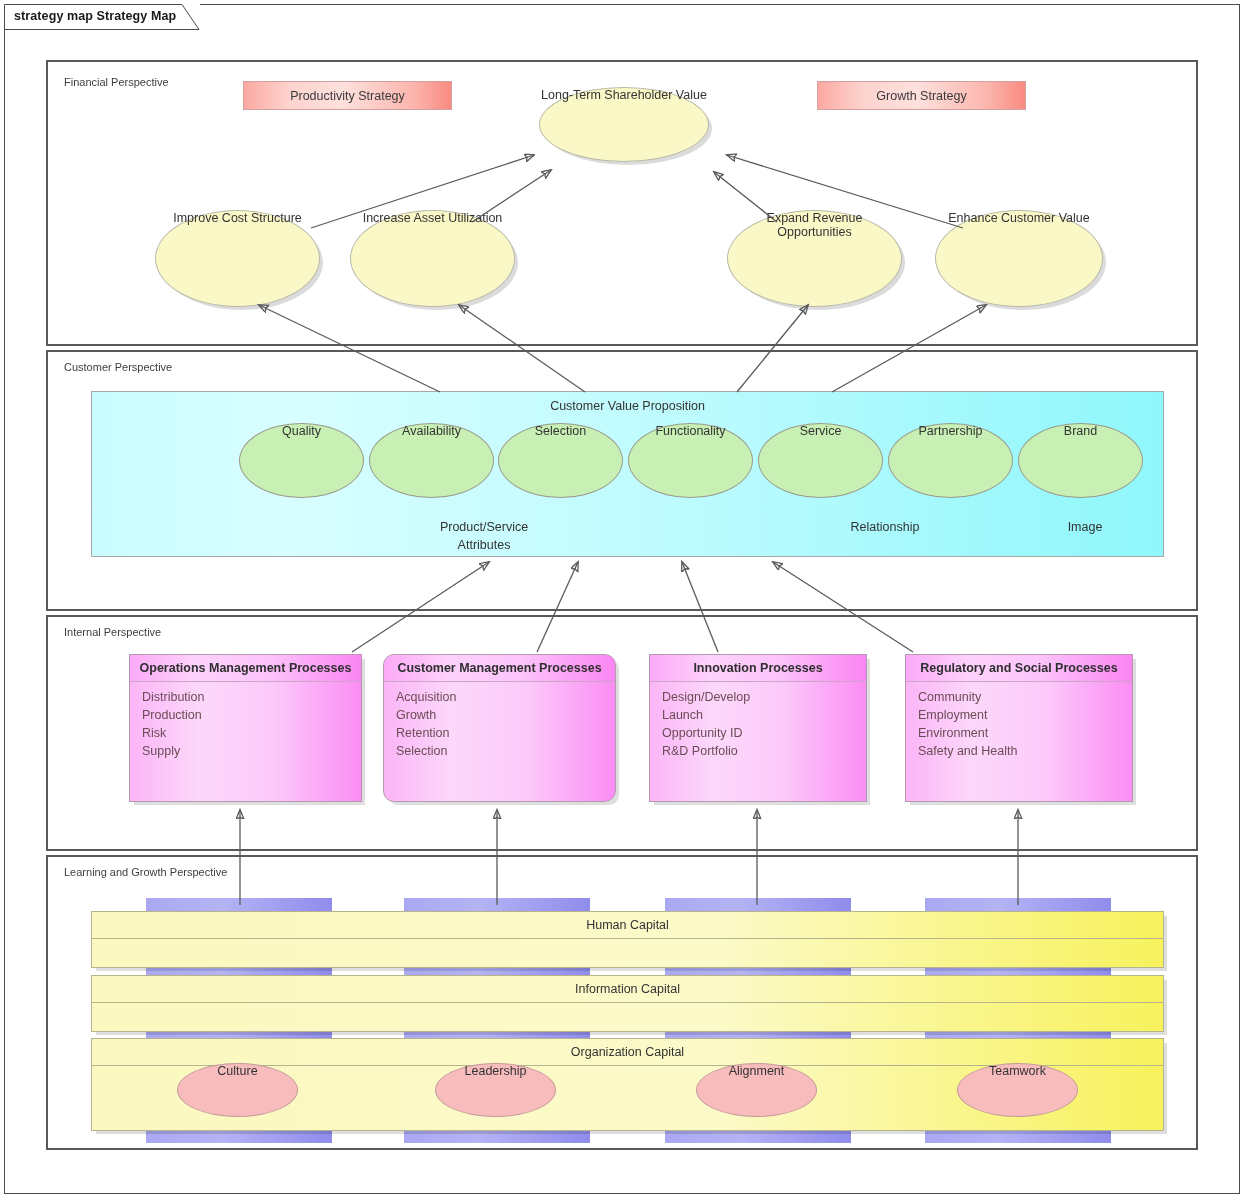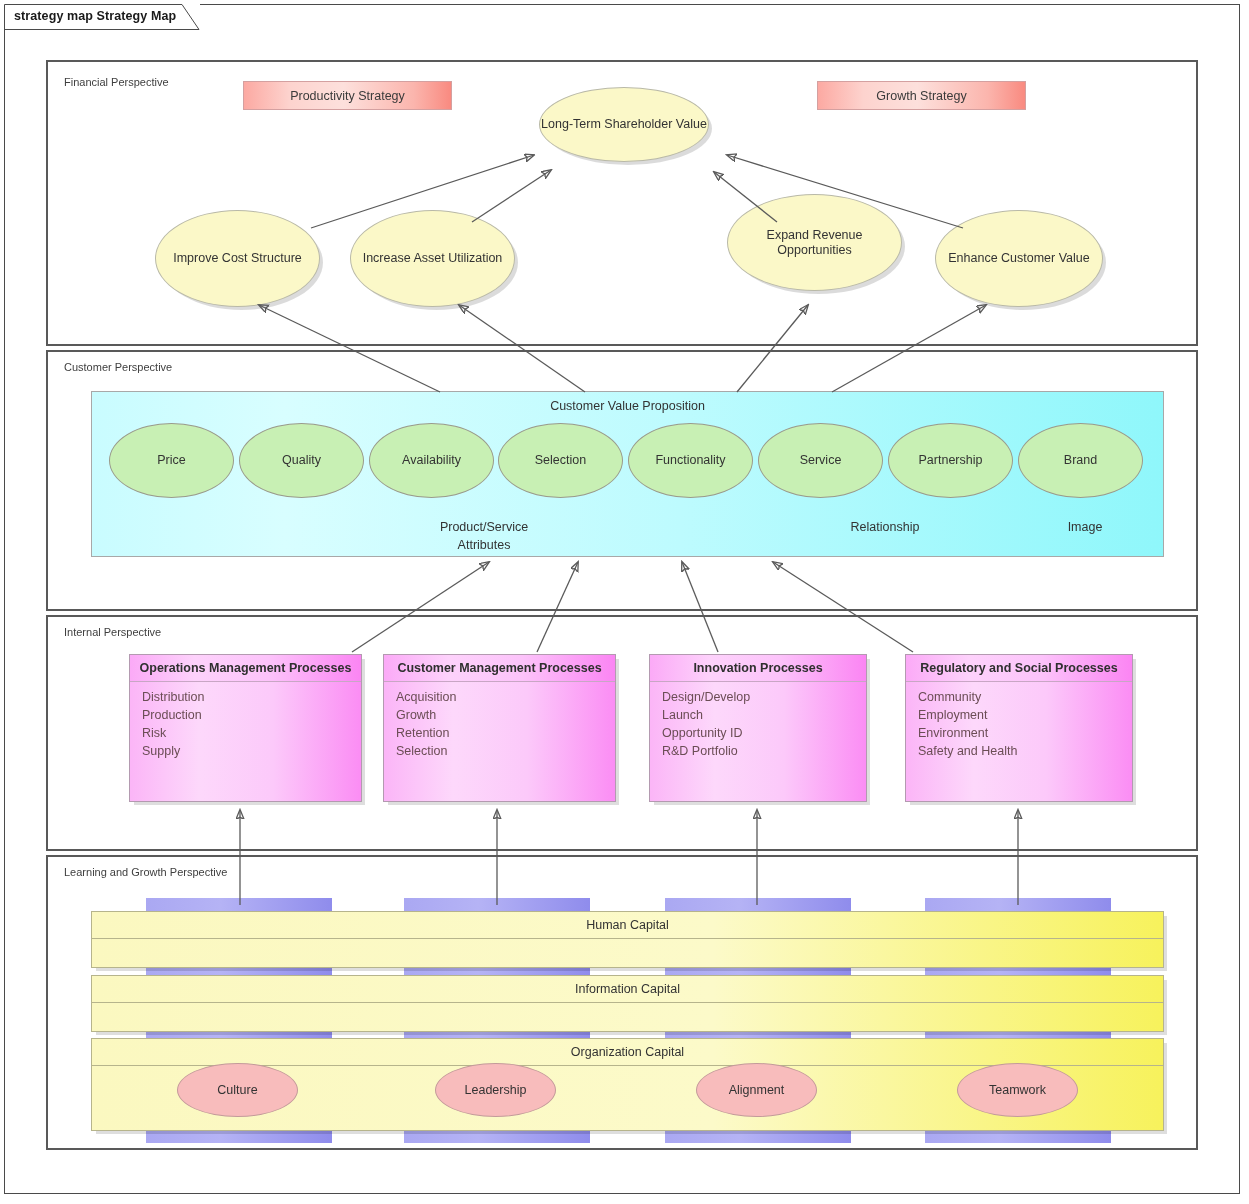--- a/index.html
+++ b/index.html
@@ -51,21 +51,21 @@
   .band-label{
     position:absolute;
     font-size:11px;color:#3e3e3e;
     white-space:nowrap;
   }
 
   
   .ellipse{
     position:absolute;box-sizing:border-box;
     border-radius:50%;
-    display:flex;align-items:center;justify-content:center;
+    display:flex;align-items:flex-start;justify-content:center;
     text-align:center;
     font-size:12.5px;
     color:#333;
     line-height:1.15;
   }
   .ell-yellow{
     background:#fbf8c8;
     border:1px solid #b9b9a8;
     box-shadow:4px 4px 0 -1px rgba(0,0,0,.14);
   }
@@ -177,37 +177,34 @@
   <div class="ellipse ell-yellow" style="left:539px;top:87px;width:170px;height:75px;">
     <span>Long-Term Shareholder Value</span>
   </div>
 
   <div class="ellipse ell-yellow" style="left:155px;top:210px;width:165px;height:97px;">
     <span>Improve Cost Structure</span>
   </div>
   <div class="ellipse ell-yellow" style="left:350px;top:210px;width:165px;height:97px;">
     <span>Increase Asset Utilization</span>
   </div>
-  <div class="ellipse ell-yellow" style="left:727px;top:194px;width:175px;height:97px;">
+  <div class="ellipse ell-yellow" style="left:727px;top:210px;width:175px;height:97px;">
     <span>Expand Revenue Opportunities</span>
   </div>
   <div class="ellipse ell-yellow" style="left:935px;top:210px;width:168px;height:97px;">
     <span>Enhance Customer Value</span>
   </div>
 
   <div class="band" style="left:46px;top:350px;width:1152px;height:261px;"></div>
   <div class="band-label" style="left:64px;top:361px;">Customer Perspective</div>
 
   <div class="cvp" style="left:91px;top:391px;width:1073px;height:166px;">
     <div class="cvp-title">Customer Value Proposition</div>
   </div>
 
-  <div class="ellipse ell-green" style="left:109px;top:423px;width:125px;height:75px;">
-    <span>Price</span>
-    </div>
   <div class="ellipse ell-green" style="left:239px;top:423px;width:125px;height:75px;">
     <span>Quality</span>
     </div>
   <div class="ellipse ell-green" style="left:369px;top:423px;width:125px;height:75px;">
     <span>Availability</span>
     </div>
   <div class="ellipse ell-green" style="left:498px;top:423px;width:125px;height:75px;">
     <span>Selection</span>
     </div>
   <div class="ellipse ell-green" style="left:628px;top:423px;width:125px;height:75px;">
@@ -236,21 +233,21 @@
   <div class="proc" style="left:129px;top:654px;width:233px;height:148px;">
     <div class="proc-head">Operations Management Processes</div>
     <div class="proc-body">
       <div>Distribution</div>
       <div>Production</div>
       <div>Risk</div>
       <div>Supply</div>
     </div>
   </div>
 
-  <div class="proc" style="left:383px;top:654px;width:233px;height:148px;">
+  <div class="proc" style="left:383px;top:654px;width:233px;height:148px;border-radius:11px;">
     <div class="proc-head">Customer Management Processes</div>
     <div class="proc-body">
       <div>Acquisition</div>
       <div>Growth</div>
       <div>Retention</div>
       <div>Selection</div>
     </div>
   </div>
 
   <div class="proc" style="left:649px;top:654px;width:218px;height:148px;">

